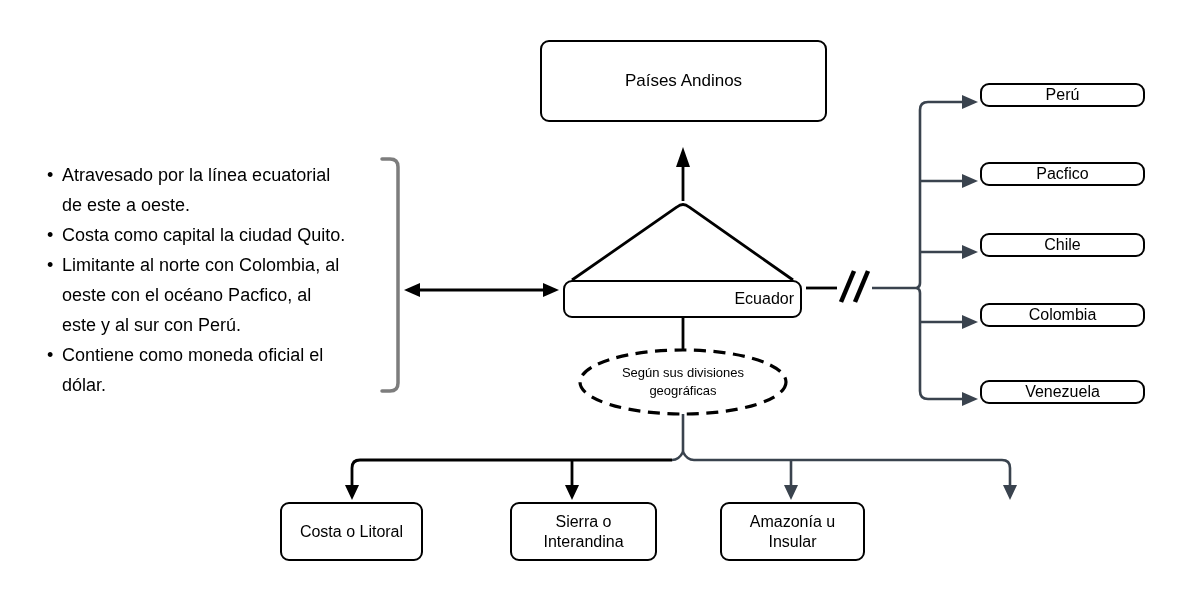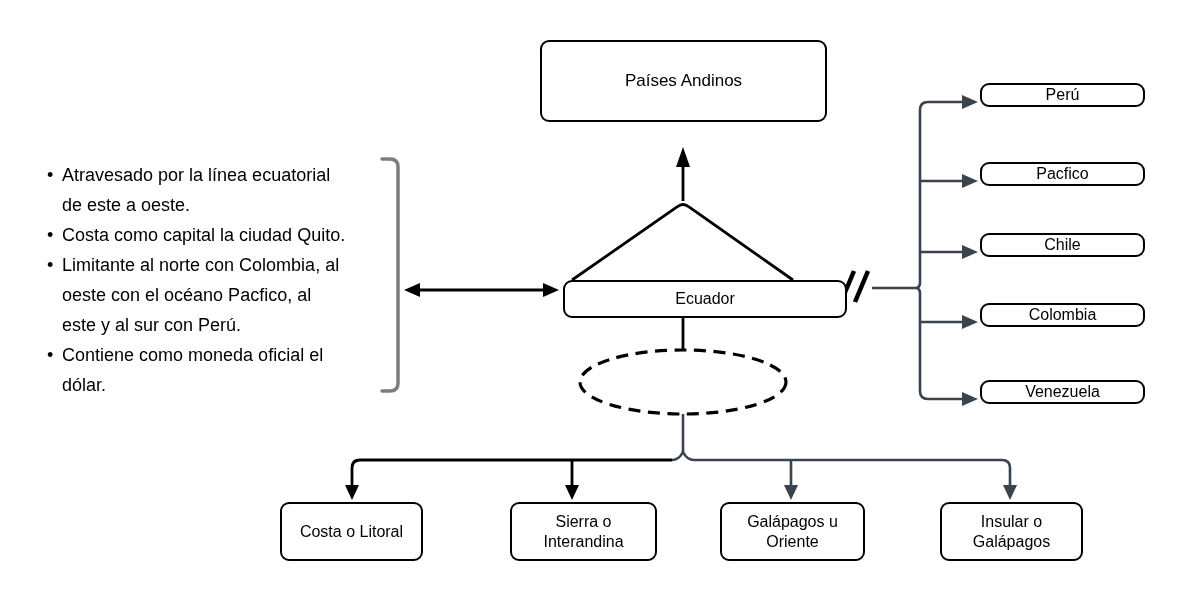--- a/index.html
+++ b/index.html
@@ -21,21 +21,21 @@
     border-radius: 9px;
     display: flex;
     align-items: center;
     justify-content: center;
     text-align: center;
     font-size: 16px;
     line-height: 1.22;
     padding: 2px 6px;
   }
   .box.root { left: 540px; top: 40px; width: 287px; height: 82px; font-size: 17px; }
-  .box.center { left: 563px; top: 280px; width: 284px; height: 38px; z-index: 2; }
+  .box.center { left: 563px; top: 280px; width: 239px; height: 38px; z-index: 2; justify-content: flex-end; }
   .box.country { left: 980px; width: 165px; height: 24px; }
   .box.division { top: 502px; height: 59px; }
   #ellipse-label {
     position: absolute;
     left: 601px; top: 359px; width: 164px; height: 46px;
     display: flex; align-items: center; justify-content: center;
     text-align: center; font-size: 13px; line-height: 1.35;
   }
   #notes {
     position: absolute;
@@ -150,27 +150,25 @@
   <div class="box country" style="top:233px">
     <span>Chile</span>
   </div>
   <div class="box country" style="top:303px">
     <span>Colombia</span>
   </div>
   <div class="box country" style="top:380px">
     <span>Venezuela</span>
   </div>
 
+  <div id="ellipse-label">Según sus divisiones geográficas</div>
 
   <div class="box division" style="left:280px; width:143px">
     <span>Costa o Litoral</span>
   </div>
   <div class="box division" style="left:510px; width:147px">
     <span>Sierra o Interandina</span>
   </div>
   <div class="box division" style="left:720px; width:145px">
-    <span>Galápagos u Oriente</span>
-  </div>
-  <div class="box division" style="left:940px; width:143px">
-    <span>Insular o Galápagos</span>
+    <span>Amazonía u Insular</span>
   </div>
 
 </div>
 
 </body></html>

